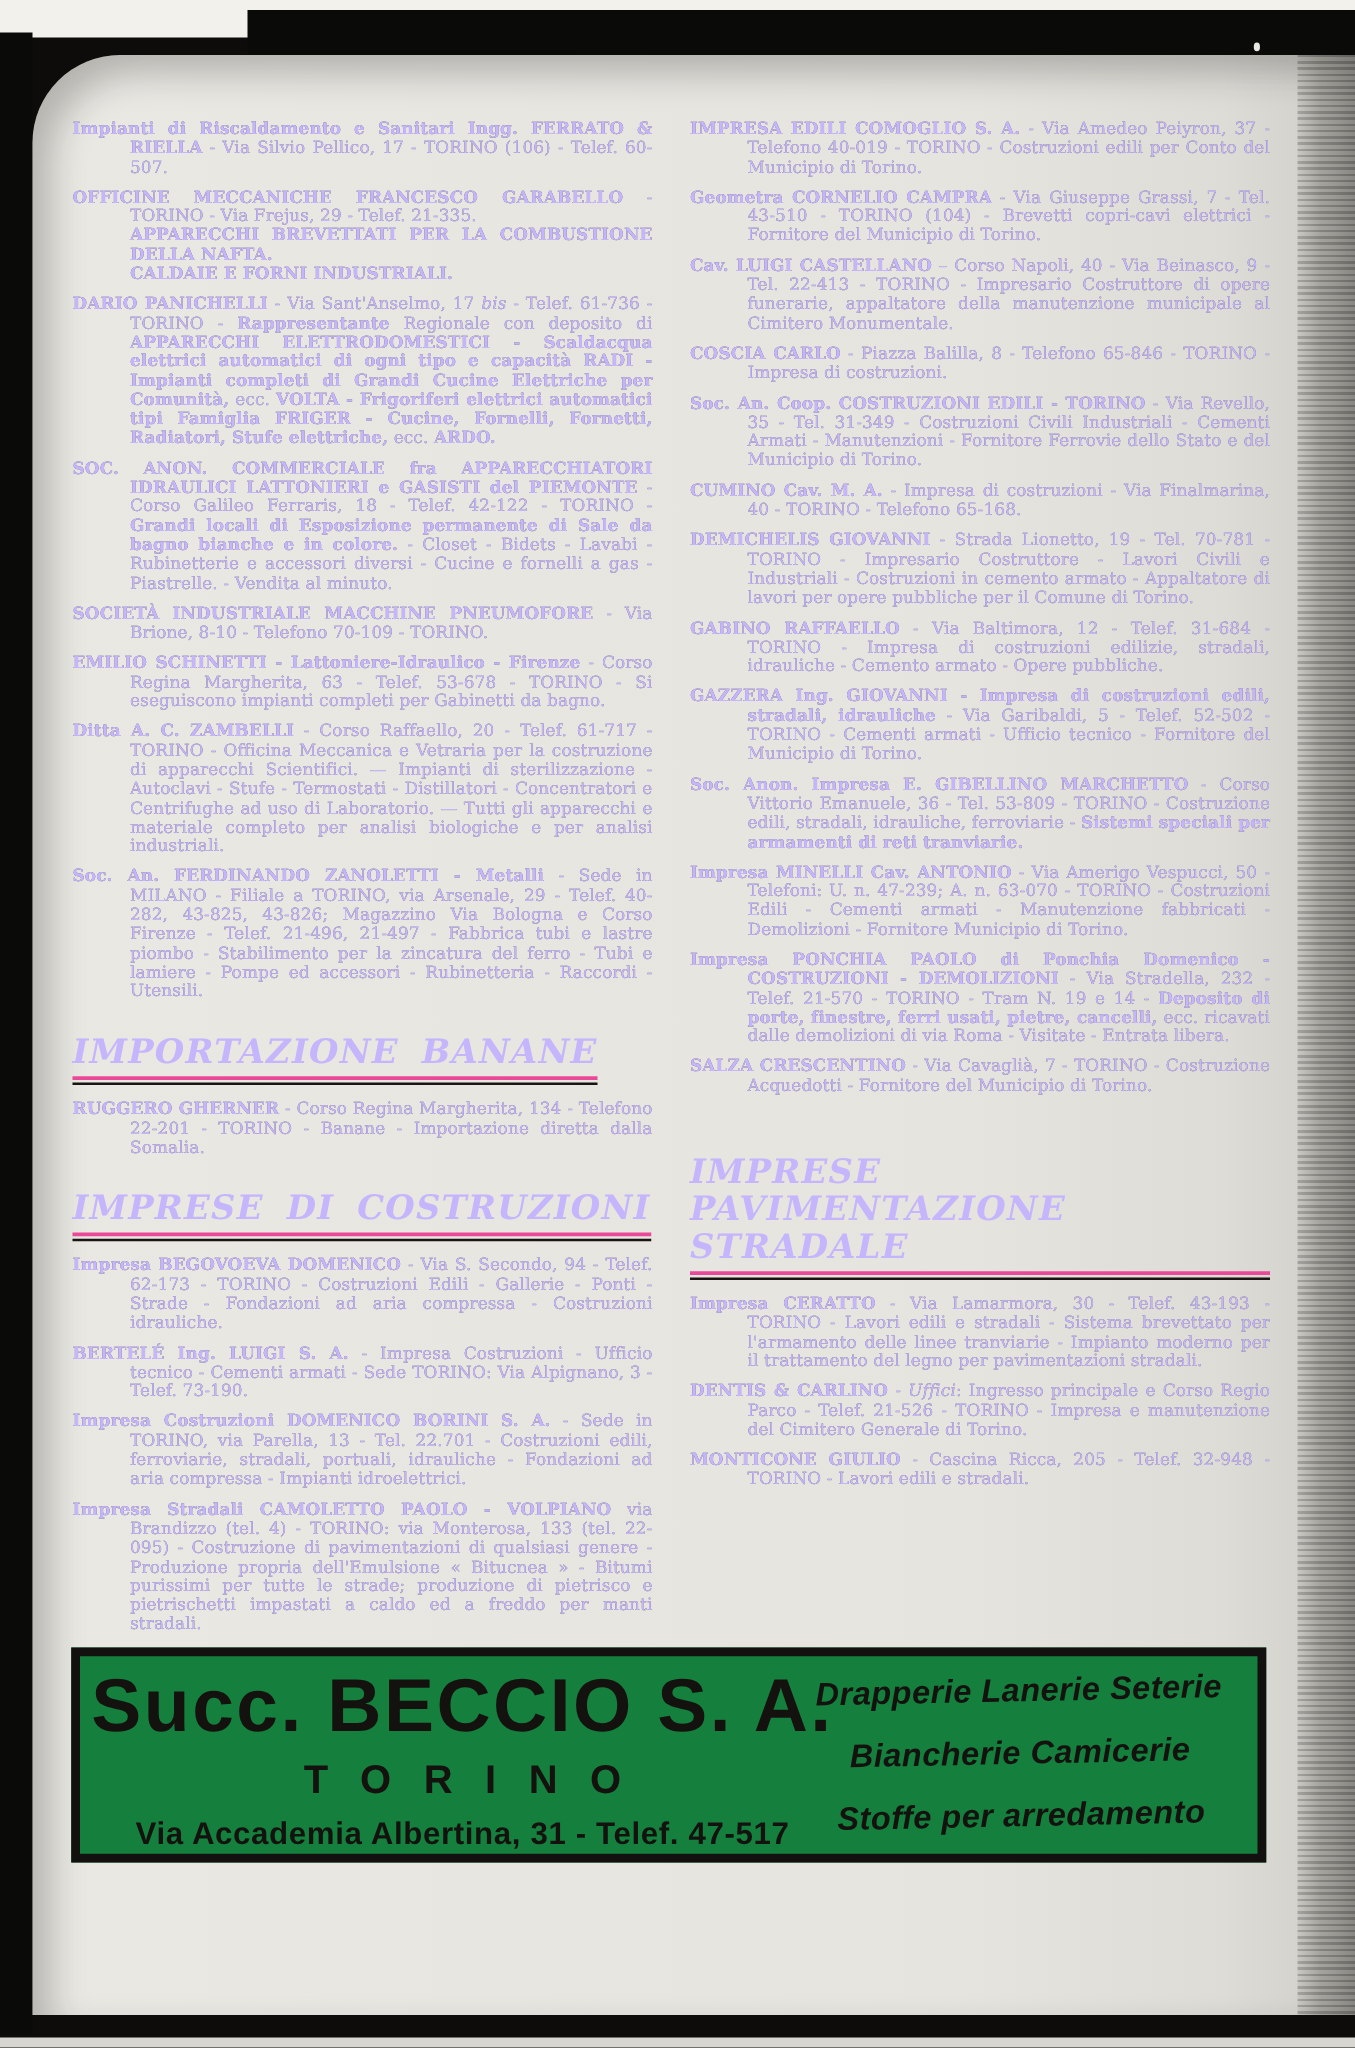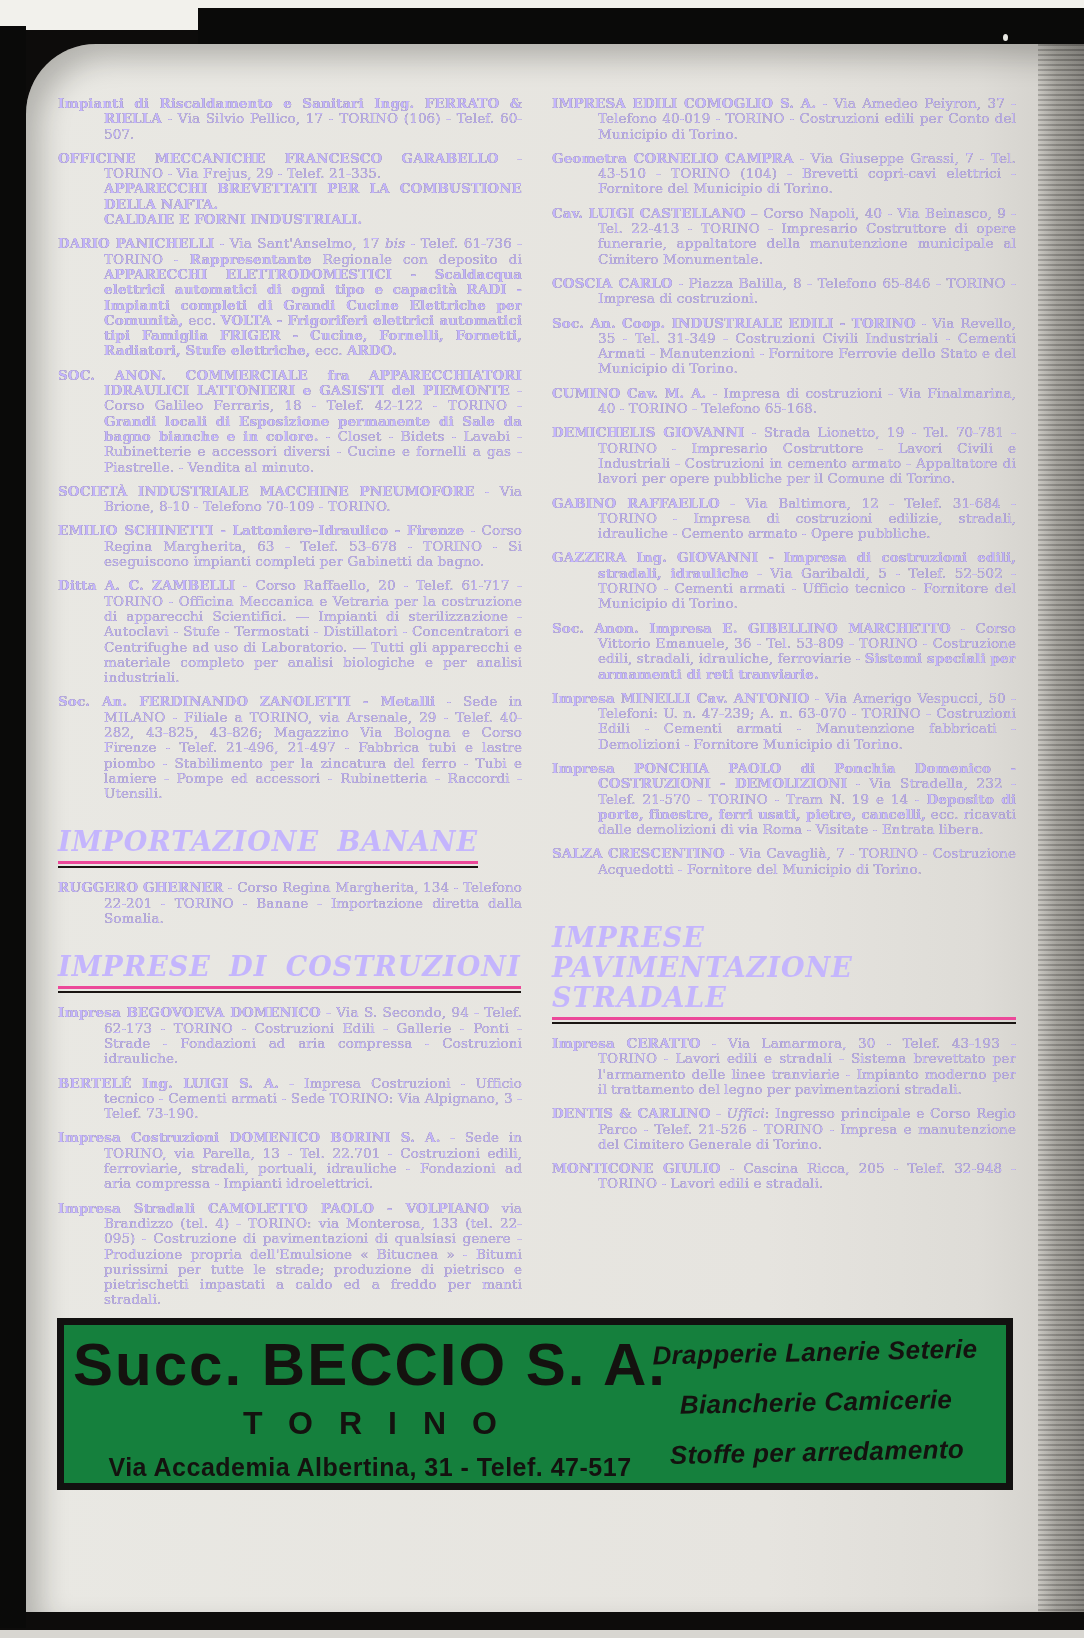--- a/index.html
+++ b/index.html
@@ -102,21 +102,21 @@
       </div>
   </div>
 
   <div class="col right">
     <div>
 
     <p class="entry"><span class="b">IMPRESA EDILI COMOGLIO S. A.</span><span> - Via Amedeo Peiyron, 37 - Telefono 40-019 - TORINO - Costruzioni edili per Conto del Municipio di Torino.</span></p>
         <p class="entry"><span class="b">Geometra CORNELIO CAMPRA</span><span> - Via Giuseppe Grassi, 7 - Tel. 43-510 - TORINO (104) - Brevetti copri-cavi elettrici - Fornitore del Municipio di Torino.</span></p>
         <p class="entry"><span class="b">Cav. LUIGI CASTELLANO</span><span> – Corso Napoli, 40 - Via Beinasco, 9 - Tel. 22-413 - TORINO - Impresario Costruttore di opere funerarie, appaltatore della manutenzione municipale al Cimitero Monumentale.</span></p>
         <p class="entry"><span class="b">COSCIA CARLO</span><span> - Piazza Balilla, 8 - Telefono 65-846 - TORINO - Impresa di costruzioni.</span></p>
-        <p class="entry"><span class="b">Soc. An. Coop. INDUSTRIALE EDILI - TORINO</span><span> - Via Revello, 35 - Tel. 31-349 - Costruzioni Civili Industriali - Cementi Armati - Manutenzioni - Fornitore Ferrovie dello Stato e del Municipio di Torino.</span></p>
+        <p class="entry"><span class="b">Soc. An. Coop. COSTRUZIONI EDILI - TORINO</span><span> - Via Revello, 35 - Tel. 31-349 - Costruzioni Civili Industriali - Cementi Armati - Manutenzioni - Fornitore Ferrovie dello Stato e del Municipio di Torino.</span></p>
         <p class="entry"><span class="b">CUMINO Cav. M. A.</span><span> - Impresa di costruzioni - Via Finalmarina, 40 - TORINO - Telefono 65-168.</span></p>
         <p class="entry"><span class="b">DEMICHELIS GIOVANNI</span><span> - Strada Lionetto, 19 - Tel. 70-781 - TORINO - Impresario Costruttore - Lavori Civili e Industriali - Costruzioni in cemento armato - Appaltatore di lavori per opere pubbliche per il Comune di Torino.</span></p>
         <p class="entry"><span class="b">GABINO RAFFAELLO</span><span> - Via Baltimora, 12 - Telef. 31-684 - TORINO - Impresa di costruzioni edilizie, stradali, idrauliche - Cemento armato - Opere pubbliche.</span></p>
         <p class="entry"><span class="b">GAZZERA Ing. GIOVANNI - Impresa di costruzioni edili, stradali, idrauliche</span><span> - Via Garibaldi, 5 - Telef. 52-502 - TORINO - Cementi armati - Ufficio tecnico - Fornitore del Municipio di Torino.</span></p>
         <p class="entry"><span class="b">Soc. Anon. Impresa E. GIBELLINO MARCHETTO</span><span> - Corso Vittorio Emanuele, 36 - Tel. 53-809 - TORINO - Costruzione edili, stradali, idrauliche, ferroviarie - </span><span class="b">Sistemi speciali per armamenti di reti tranviarie.</span></p>
         <p class="entry"><span class="b">Impresa MINELLI Cav. ANTONIO</span><span> - Via Amerigo Vespucci, 50 - Telefoni: U. n. 47-239; A. n. 63-070 - TORINO - Costruzioni Edili - Cementi armati - Manutenzione fabbricati - Demolizioni - Fornitore Municipio di Torino.</span></p>
         <p class="entry"><span class="b">Impresa PONCHIA PAOLO di Ponchia Domenico - COSTRUZIONI - DEMOLIZIONI</span><span> - Via Stradella, 232 - Telef. 21-570 - TORINO - Tram N. 19 e 14 - </span><span class="b">Deposito di porte, finestre, ferri usati, pietre, cancelli,</span><span> ecc. ricavati dalle demolizioni di via Roma - Visitate - Entrata libera.</span></p>
         <p class="entry"><span class="b">SALZA CRESCENTINO</span><span> - Via Cavaglià, 7 - TORINO - Costruzione Acquedotti - Fornitore del Municipio di Torino.</span></p>
       </div>
     <h2 class="sect"><span class="sect-title">IMPRESE PAVIMENTAZIONE STRADALE</span></h2>

